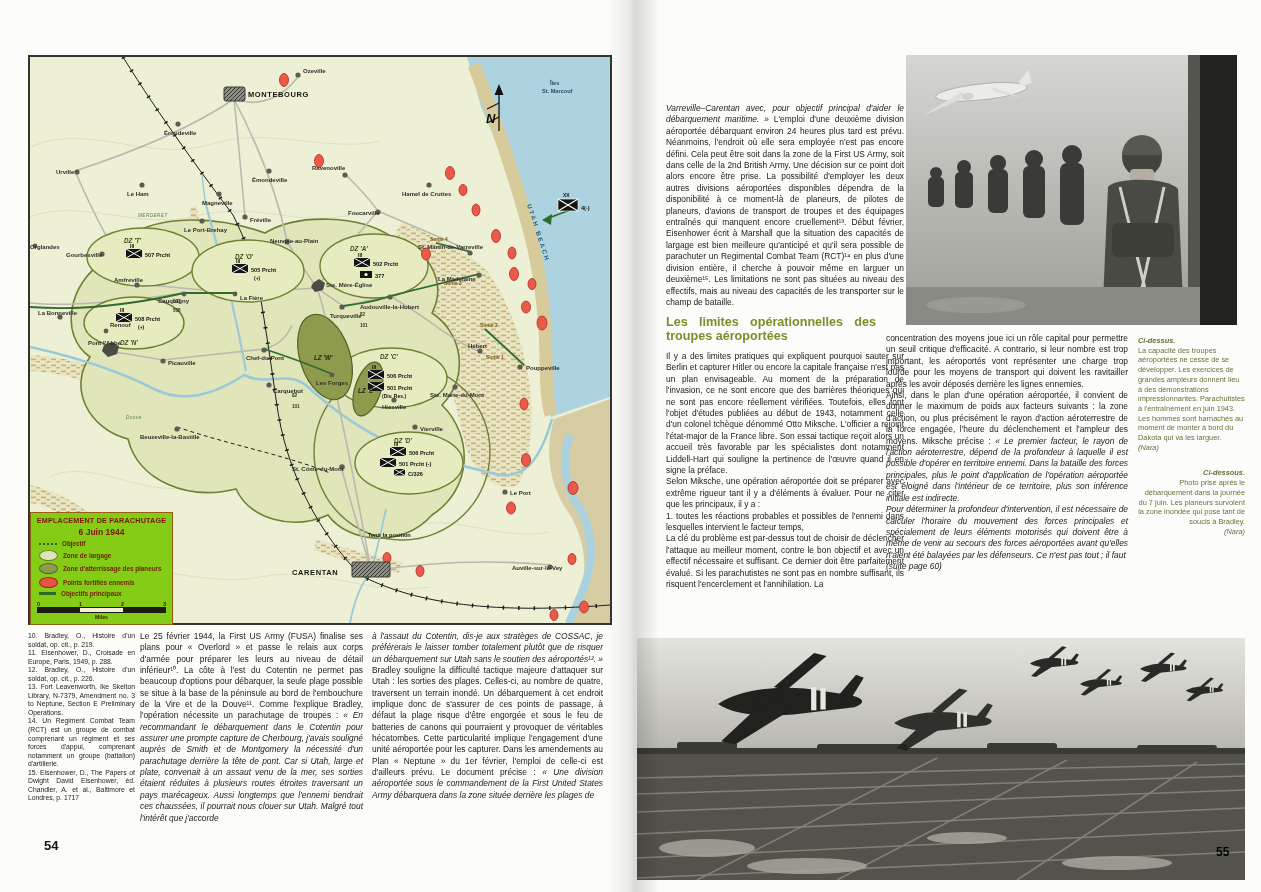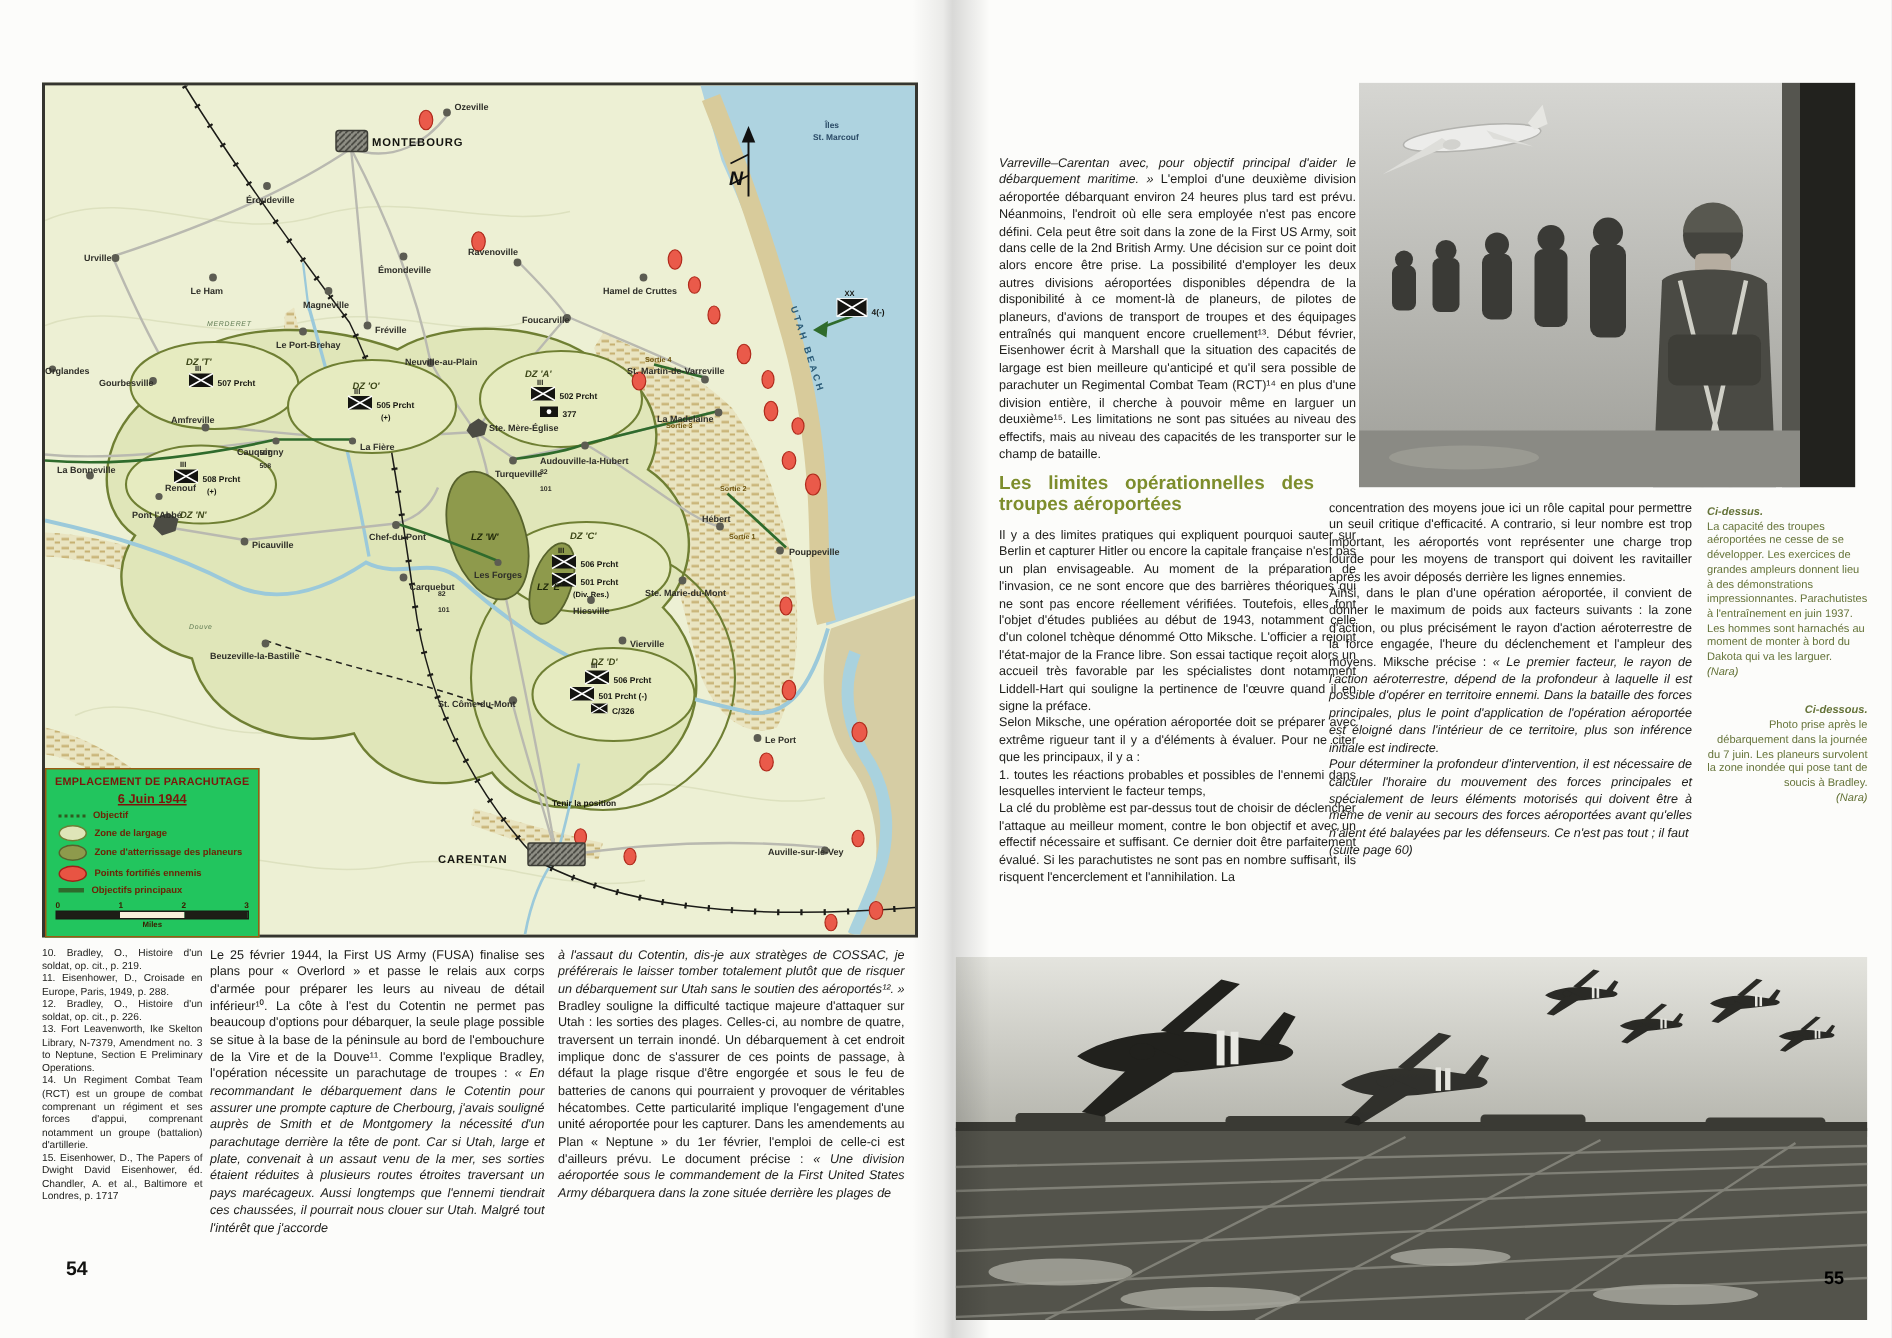--- a/index.html
+++ b/index.html
@@ -18,24 +18,24 @@
   .t-unit{font-size:5.6px;font-weight:bold;fill:#14140f;}
   .t-mod{font-size:5px;font-weight:bold;fill:#14140f;}
   .t-sea{font-size:5.6px;font-weight:bold;fill:#2a4a66;}
   .t-beach{font-size:6.2px;font-weight:bold;fill:#2a5a76;letter-spacing:2px;}
   .t-sortie{font-size:4.8px;font-weight:bold;fill:#6d5510;}
   .t-river{font-size:4.6px;font-style:italic;fill:#5f7a52;letter-spacing:.5px;}
   .t-ann{font-size:5.6px;font-weight:bold;fill:#16160f;}
   .t-bnd{font-size:4.6px;font-weight:bold;fill:#2e2e28;}
   .t-compass{font-size:13px;font-weight:bold;font-style:italic;fill:#101010;}
   
-  .legend{position:absolute;left:0px;top:455px;width:143px;background:#22c55e;border:1px solid #9a5c12;
+  .legend{position:absolute;left:0px;top:455px;width:143px;background:#84cc16;border:1px solid #9a5c12;
     box-sizing:border-box;padding:3px 4px 4px 4px;}
   .leg-title{font-size:7.2px;font-weight:bold;color:#7e150a;text-align:center;letter-spacing:.2px;}
-  .leg-sub{font-size:8.5px;font-weight:bold;color:#7e150a;text-align:center;margin:2px 0 3px;text-decoration:underline;}
+  .leg-sub{font-size:8.5px;font-weight:bold;color:#7e150a;text-align:center;margin:2px 0 3px;}
   .leg-item{display:flex;align-items:center;gap:5px;margin:2.5px 0 0 4px;font-size:6.3px;font-weight:bold;color:#6e2406;line-height:7px;}
   .ls{flex:0 0 auto;}
   .ls-dot{width:18px;border-top:2px dotted #2e5b1e;height:0;}
   .ls-el{width:17px;height:9px;border-radius:50%;background:#dfe5b8;border:1px solid #6e7e35;}
   .ls-el2{width:17px;height:9px;border-radius:50%;background:#8e9a4c;border:1px solid #57622c;}
   .ls-el3{width:17px;height:9px;border-radius:50%;background:#e85443;border:1px solid #a02018;}
   .ls-bar{width:17px;height:3px;background:#2e6b2c;}
   .leg-scale{margin-top:4px;padding:0 2px;}
   .leg-ticks{display:flex;justify-content:space-between;font-size:5.5px;font-weight:bold;color:#3a2000;}
   .leg-bar{display:flex;height:4px;border:1px solid #1a1a14;}
@@ -463,21 +463,21 @@
   <div class="rcol2">
     <div>concentration des moyens joue ici un rôle capital pour permettre un seuil critique d'efficacité. A contrario, si leur nombre est trop important, les aéroportés vont représenter une charge trop lourde pour les moyens de transport qui doivent les ravitailler après les avoir déposés derrière les lignes ennemies.</div>
     <div><span>Ainsi, dans le plan d'une opération aéroportée, il convient de donner le maximum de poids aux facteurs suivants : la zone d'action, ou plus précisément le rayon d'action aéroterrestre de la force engagée, l'heure du déclenchement et l'ampleur des moyens. Miksche précise : </span><span class="it">« Le premier facteur, le rayon de l'action aéroterrestre, dépend de la profondeur à laquelle il est possible d'opérer en territoire ennemi. Dans la bataille des forces principales, plus le point d'application de l'opération aéroportée est éloigné dans l'intérieur de ce territoire, plus son inférence initiale est indirecte.</span></div>
     <div class="it">Pour déterminer la profondeur d'intervention, il est nécessaire de calculer l'horaire du mouvement des forces principales et spécialement de leurs éléments motorisés qui doivent être à même de venir au secours des forces aéroportées avant qu'elles n'aient été balayées par les défenseurs. Ce n'est pas tout ; il faut</div>
     <span class="suite">(suite page 60)</span>
   </div>
 
   <div class="captions">
     <div class="cap1">
       <span class="cap-head">Ci-dessus.</span><br>
-      <span>La capacité des troupes aéroportées ne cesse de se développer. Les exercices de grandes ampleurs donnent lieu à des démonstrations impressionnantes. Parachutistes à l'entraînement en juin 1937. Les hommes sont harnachés au moment de monter à bord du Dakota qui va les larguer.</span><br>
+      <span>La capacité des troupes aéroportées ne cesse de se développer. Les exercices de grandes ampleurs donnent lieu à des démonstrations impressionnantes. Parachutistes à l'entraînement en juin 1943. Les hommes sont harnachés au moment de monter à bord du Dakota qui va les larguer.</span><br>
       <span class="cap-credit">(Nara)</span>
     </div>
     <div class="cap2">
       <span class="cap-head">Ci-dessous.</span><br>
       <span>Photo prise après le débarquement dans la journée du 7 juin. Les planeurs survolent la zone inondée qui pose tant de soucis à Bradley.</span><br>
       <span class="cap-credit">(Nara)</span>
     </div>
   </div>
 
   <div class="photo-top">

